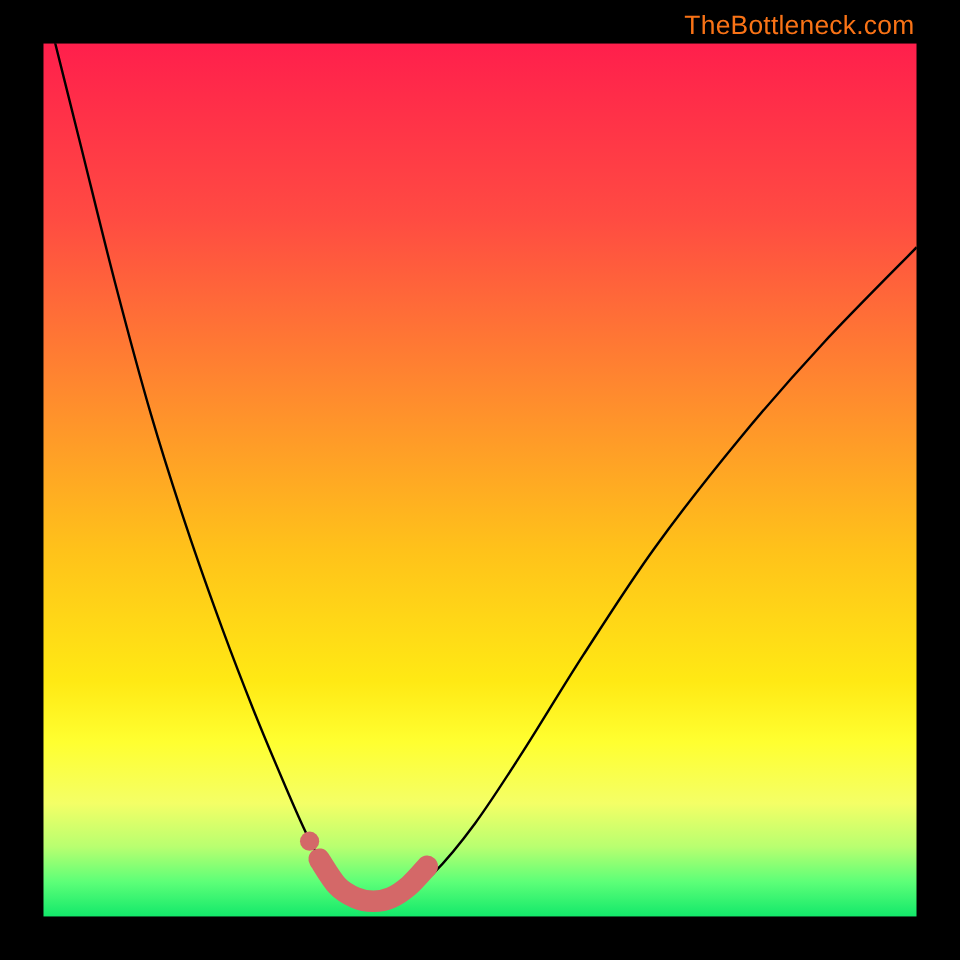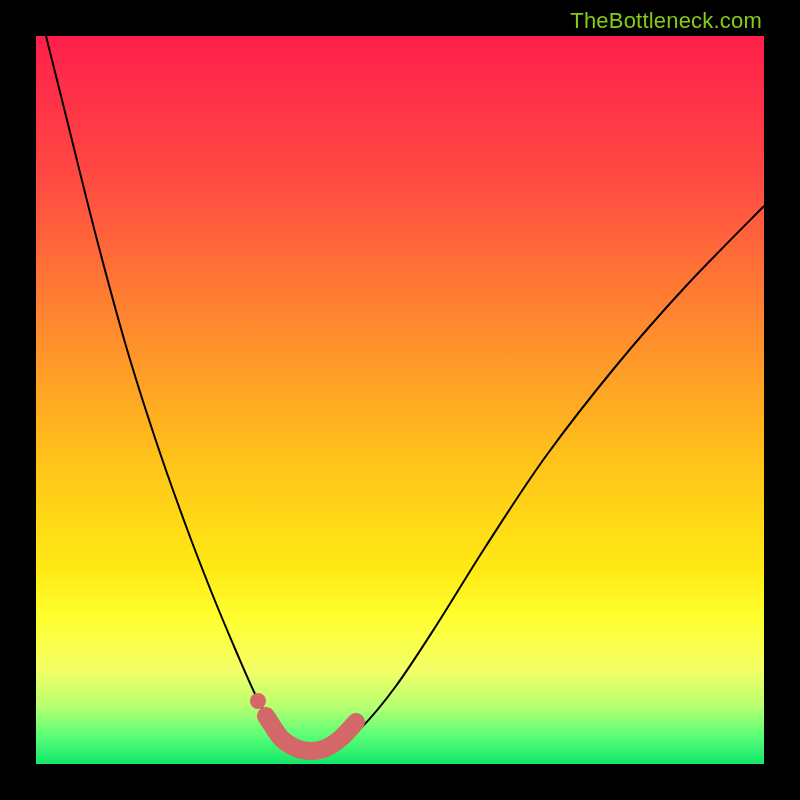--- a/index.html
+++ b/index.html
@@ -20,21 +20,21 @@
     overflow: hidden;
   }
   .gradient {
     position: absolute;
     left: 0; top: 0; right: 0; bottom: 0;
   }
   .watermark {
     position: absolute;
     top: 8px;
     right: 38px;
-    color: #84cc16;
+    color: #f97316;
     font-size: 22px;
     font-weight: 500;
     letter-spacing: 0.2px;
     user-select: none;
   }
   svg.curve {
     position: absolute;
     left: 0; top: 0;
     width: 728px;
     height: 728px;

